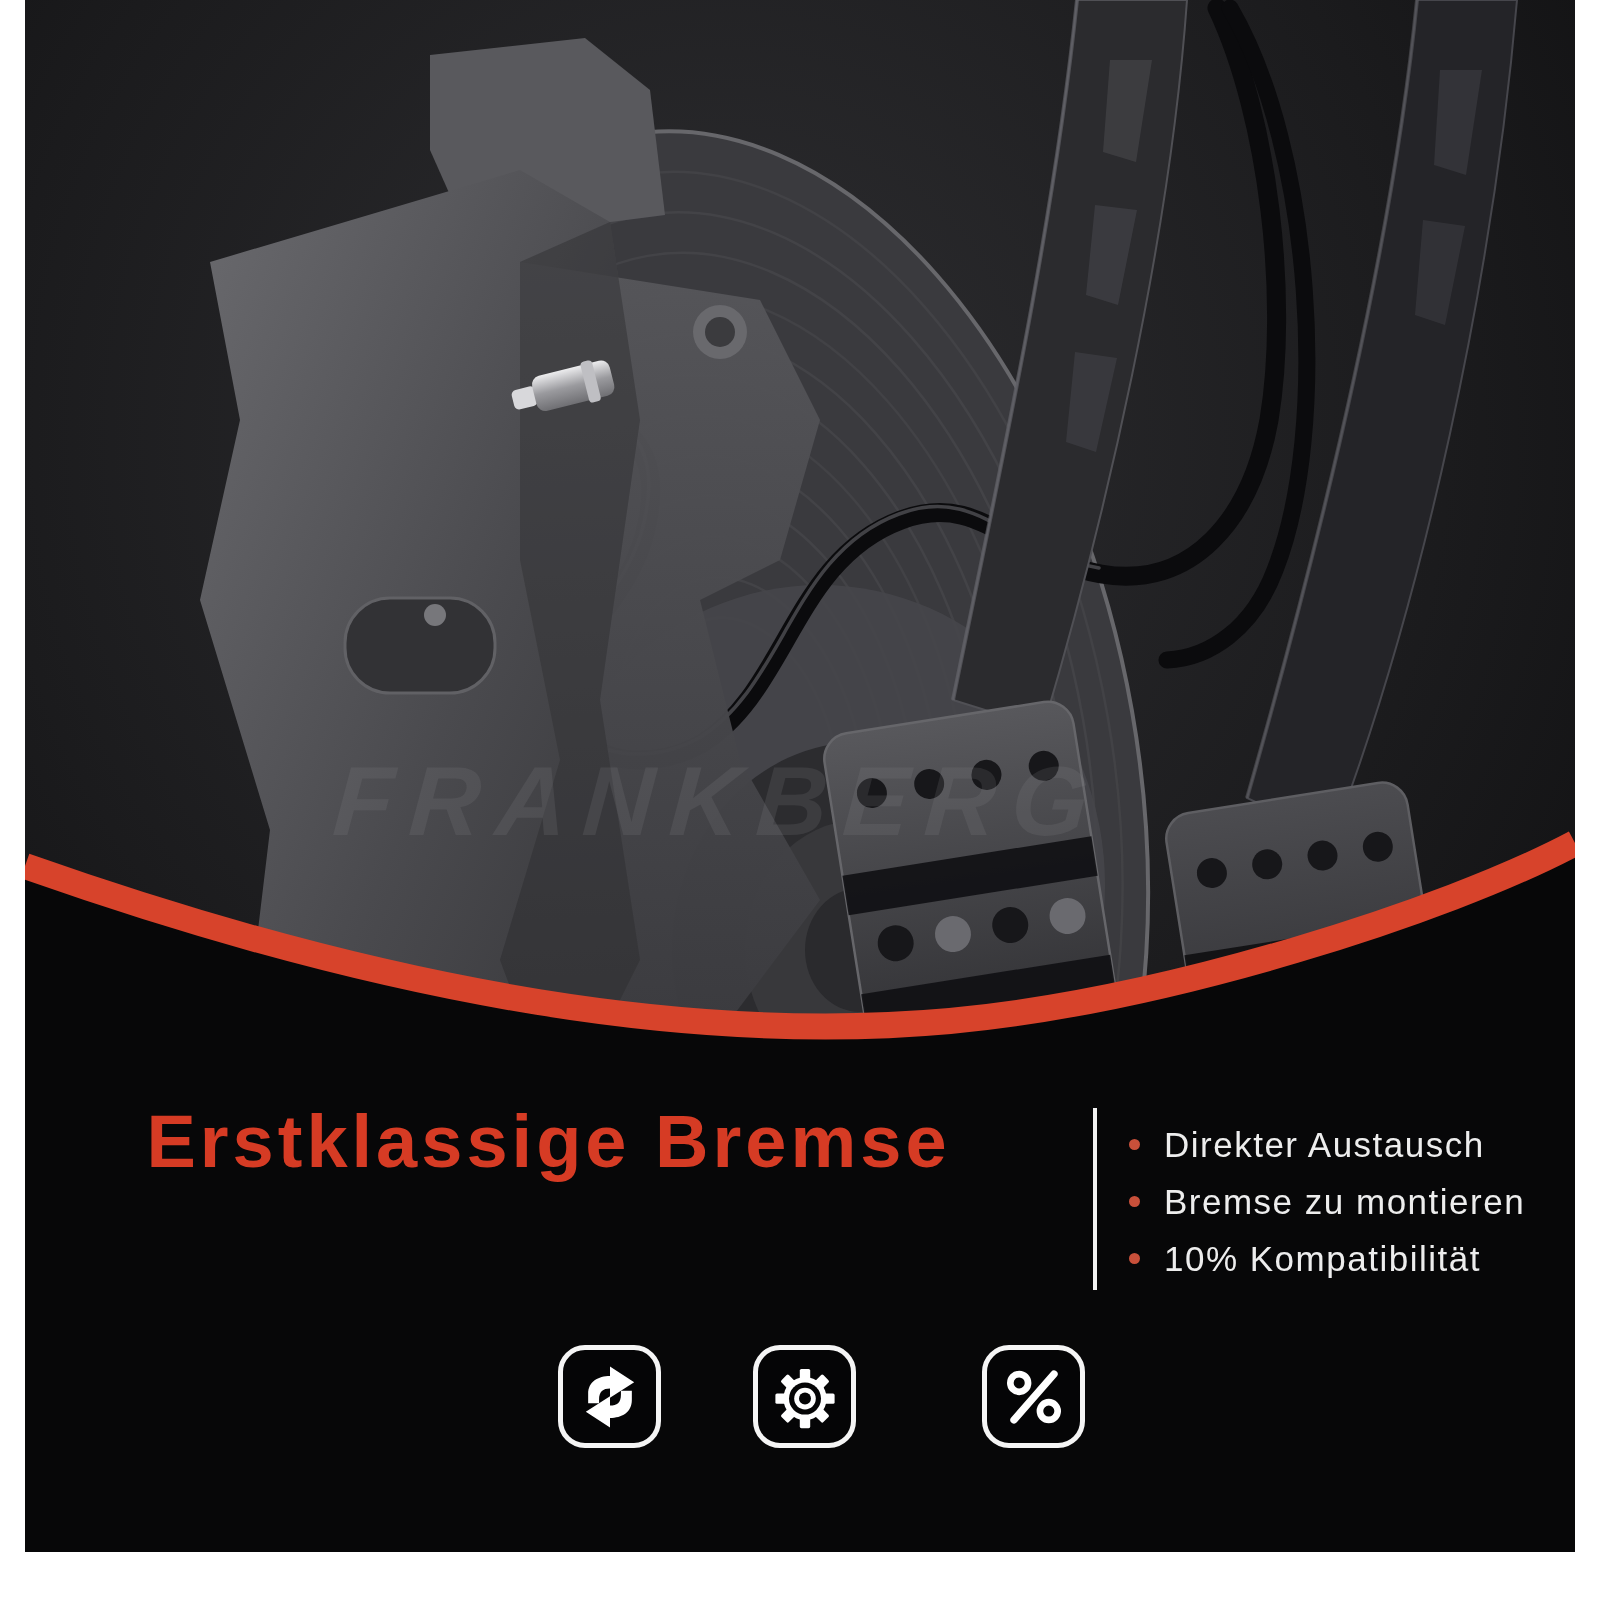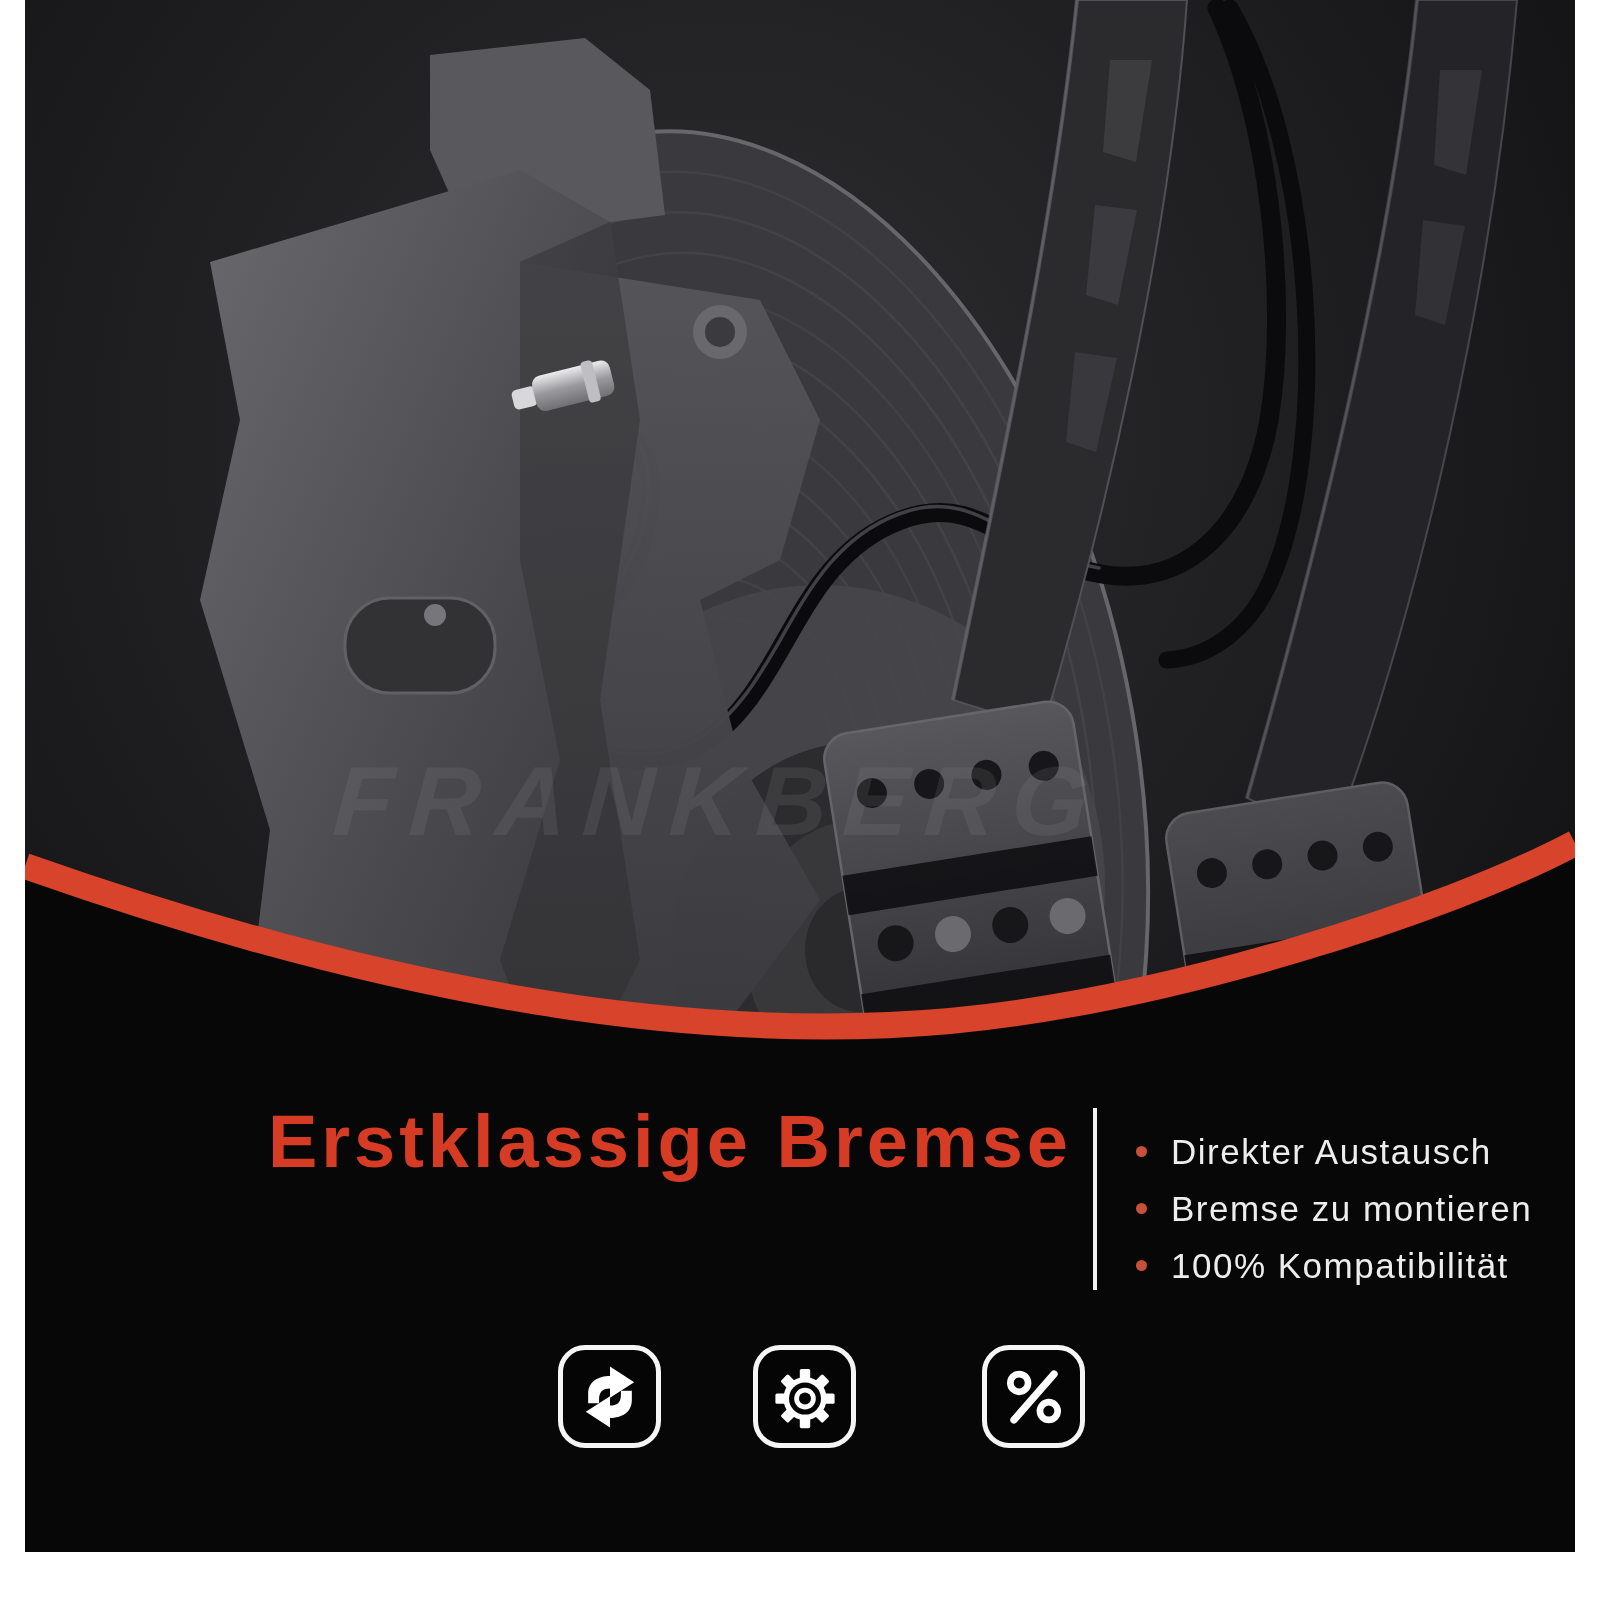--- a/index.html
+++ b/index.html
@@ -8,36 +8,36 @@
     background:#ffffff;overflow:hidden;
     font-family:"Liberation Sans",sans-serif;
   }
   .canvas{
     position:absolute;left:25px;top:0;width:1550px;height:1552px;
     background:#070708;overflow:hidden;
   }
   .photo-svg{position:absolute;left:0;top:0;}
   
   .headlines{
-    position:absolute;left:0;top:1100px;width:1047px;text-align:right;
+    position:absolute;left:0;top:1100px;width:1047px;text-align:center;
   }
   .headline-red{
     font-size:74px;line-height:84px;font-weight:bold;letter-spacing:4px;
     color:#d63b24;white-space:nowrap;
   }
   .headline-white{
     font-size:92px;line-height:108px;font-weight:bold;letter-spacing:-2px;
     color:#fafafa;white-space:nowrap;
   }
   .divider{
     position:absolute;left:1068px;top:1108px;width:4px;height:182px;
     background:#f2f2f2;
   }
   .bullets{
-    position:absolute;left:1104px;top:1116px;list-style:none;margin:7px;padding:0;
+    position:absolute;left:1104px;top:1116px;list-style:none;margin:0;padding:0;
   }
   .bullets li{
     display:flex;align-items:center;height:57px;
   }
   .bullet-dot{
     width:11px;height:11px;border-radius:50%;background:#c8503a;
     margin-right:24px;flex:0 0 auto;
   }
   .bullet-text{
     font-size:35px;color:#ededed;letter-spacing:1.5px;white-space:nowrap;
@@ -219,21 +219,21 @@
     <li>
       <span class="bullet-dot"></span>
       <span class="bullet-text">Direkter Austausch</span>
     </li>
     <li>
       <span class="bullet-dot"></span>
       <span class="bullet-text">Bremse zu montieren</span>
     </li>
     <li>
       <span class="bullet-dot"></span>
-      <span class="bullet-text">100% Kompatibilität</span>
+      <span class="bullet-text">10% Kompatibilität</span>
     </li>
   </ul>
 
   <div class="icon-box i1">
     <svg width="78" height="78" viewBox="0 0 100 100">
       <path d="M22,58 L22,46 C22,30 35,23 50,23 L50,11 L81,31 L50,51 L50,39 C41,39 36,43 36,53 L36,58 Z" fill="#ffffff"></path>
       <path d="M22,58 L22,46 C22,30 35,23 50,23 L50,11 L81,31 L50,51 L50,39 C41,39 36,43 36,53 L36,58 Z" fill="#ffffff" transform="rotate(180 50 50)"></path>
     </svg>
   </div>
   <div class="icon-box i2">

